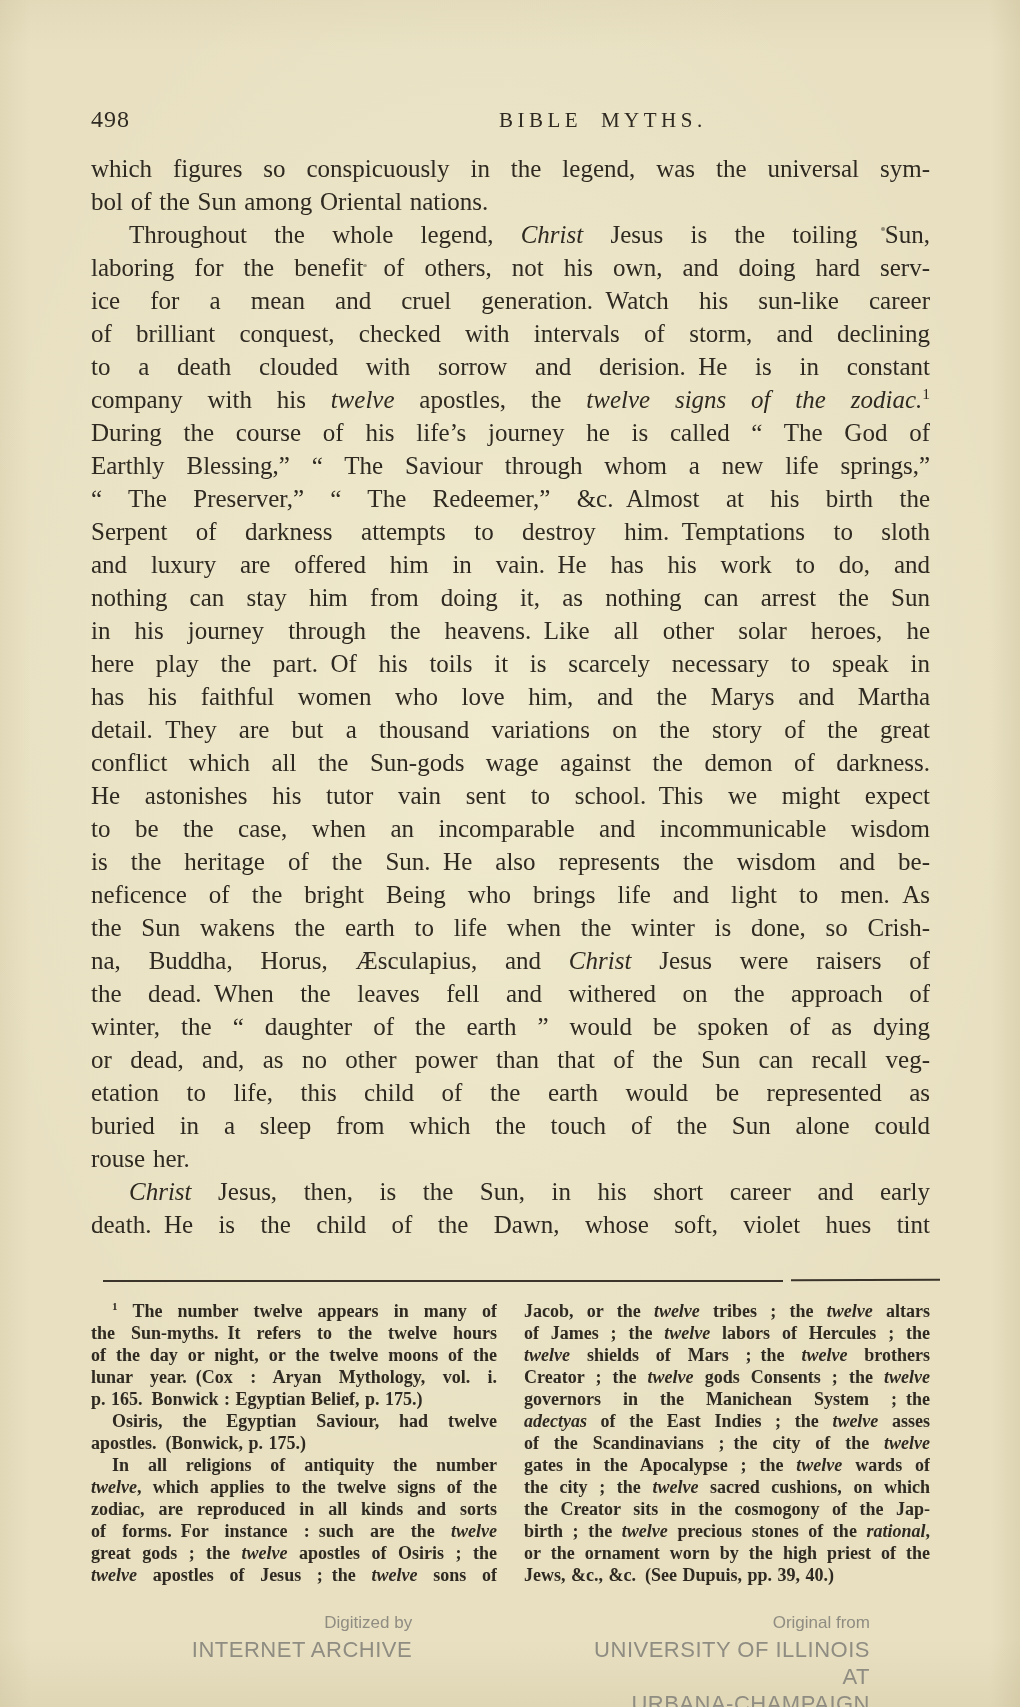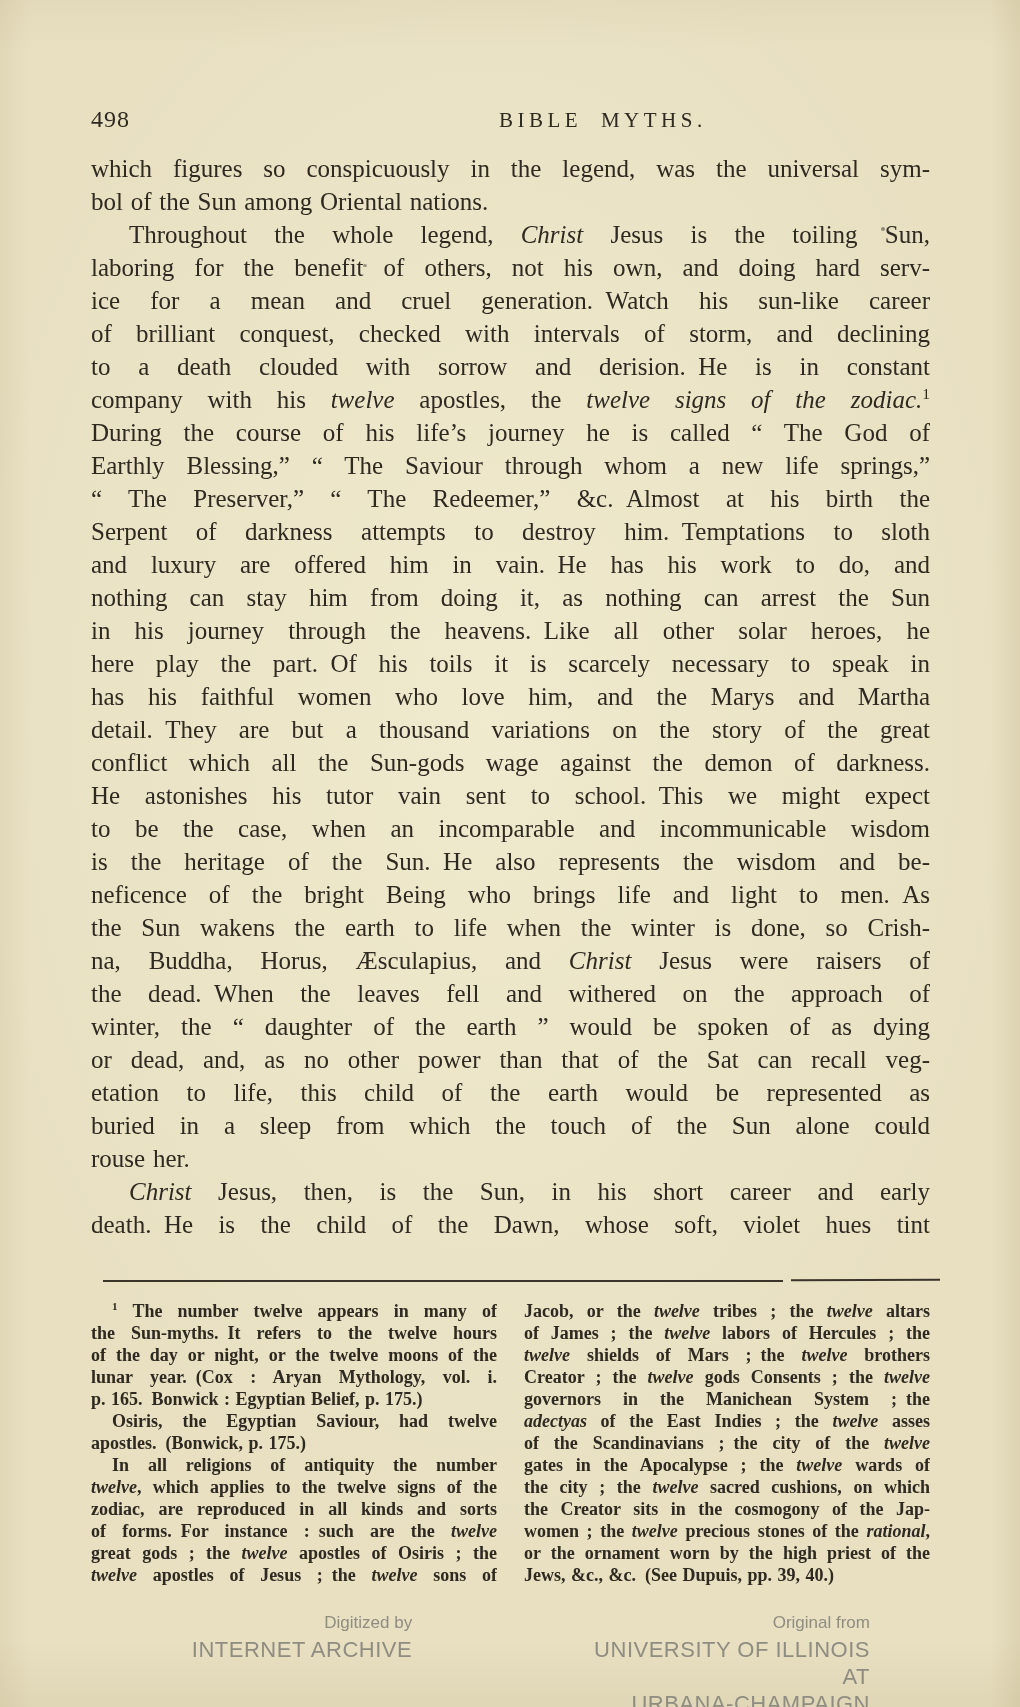--- a/index.html
+++ b/index.html
@@ -85,21 +85,21 @@
       <div class="tline"><span>detail. They are but a thousand variations on the story of the great</span></div>
       <div class="tline"><span>conflict which all the Sun-gods wage against the demon of darkness.</span></div>
       <div class="tline"><span>He astonishes his tutor vain sent to school. This we might expect</span></div>
       <div class="tline"><span>to be the case, when an incomparable and incommunicable wisdom</span></div>
       <div class="tline"><span>is the heritage of the Sun. He also represents the wisdom and be-</span></div>
       <div class="tline"><span>neficence of the bright Being who brings life and light to men. As</span></div>
       <div class="tline"><span>the Sun wakens the earth to life when the winter is done, so Crish-</span></div>
       <div class="tline"><span>na, Buddha, Horus, Æsculapius, and </span><span class="it">Christ</span><span> Jesus were raisers of</span></div>
       <div class="tline"><span>the dead. When the leaves fell and withered on the approach of</span></div>
       <div class="tline"><span>winter, the “ daughter of the earth ” would be spoken of as dying</span></div>
-      <div class="tline"><span>or dead, and, as no other power than that of the Sat can recall veg-</span></div>
+      <div class="tline"><span>or dead, and, as no other power than that of the Sun can recall veg-</span></div>
       <div class="tline"><span>etation to life, this child of the earth would be represented as</span></div>
       <div class="tline"><span>buried in a sleep from which the touch of the Sun alone could</span></div>
       <div class="tline tlast"><span>rouse her.</span></div>
       <div class="tline tindent"><span class="it">Christ</span><span> Jesus, then, is the Sun, in his short career and early</span></div>
       <div class="tline"><span>death. He is the child of the Dawn, whose soft, violet hues tint</span></div>
     </div>
 
   <div class="fn-rule">
     <div class="seg1"></div>
     <div class="seg2"></div>
@@ -125,21 +125,21 @@
         <div class="tline"><span>Jacob, or the </span><span class="it">twelve</span><span> tribes ; the </span><span class="it">twelve</span><span> altars</span></div>
         <div class="tline"><span>of James ; the </span><span class="it">twelve</span><span> labors of Hercules ; the</span></div>
         <div class="tline"><span class="it">twelve</span><span> shields of Mars ; the </span><span class="it">twelve</span><span> brothers</span></div>
         <div class="tline"><span>Creator ; the </span><span class="it">twelve</span><span> gods Consents ; the </span><span class="it">twelve</span></div>
         <div class="tline"><span>governors in the Manichean System ; the</span></div>
         <div class="tline"><span class="it">adectyas</span><span> of the East Indies ; the </span><span class="it">twelve</span><span> asses</span></div>
         <div class="tline"><span>of the Scandinavians ; the city of the </span><span class="it">twelve</span></div>
         <div class="tline"><span>gates in the Apocalypse ; the </span><span class="it">twelve</span><span> wards of</span></div>
         <div class="tline"><span>the city ; the </span><span class="it">twelve</span><span> sacred cushions, on which</span></div>
         <div class="tline"><span>the Creator sits in the cosmogony of the Jap-</span></div>
-        <div class="tline"><span>women ; the </span><span class="it">twelve</span><span> precious stones of the </span><span class="it">rational</span><span>,</span></div>
+        <div class="tline"><span>birth ; the </span><span class="it">twelve</span><span> precious stones of the </span><span class="it">rational</span><span>,</span></div>
         <div class="tline"><span>or the ornament worn by the high priest of the</span></div>
         <div class="tline tlast"><span>Jews, &amp;c., &amp;c. (See Dupuis, pp. 39, 40.)</span></div>
       </div>
   </div>
 
   <div class="scan-footer">
     <div class="footer-block left">
       <div class="footer-small">Digitized by</div>
       <div class="footer-big">INTERNET ARCHIVE</div>
     </div>

